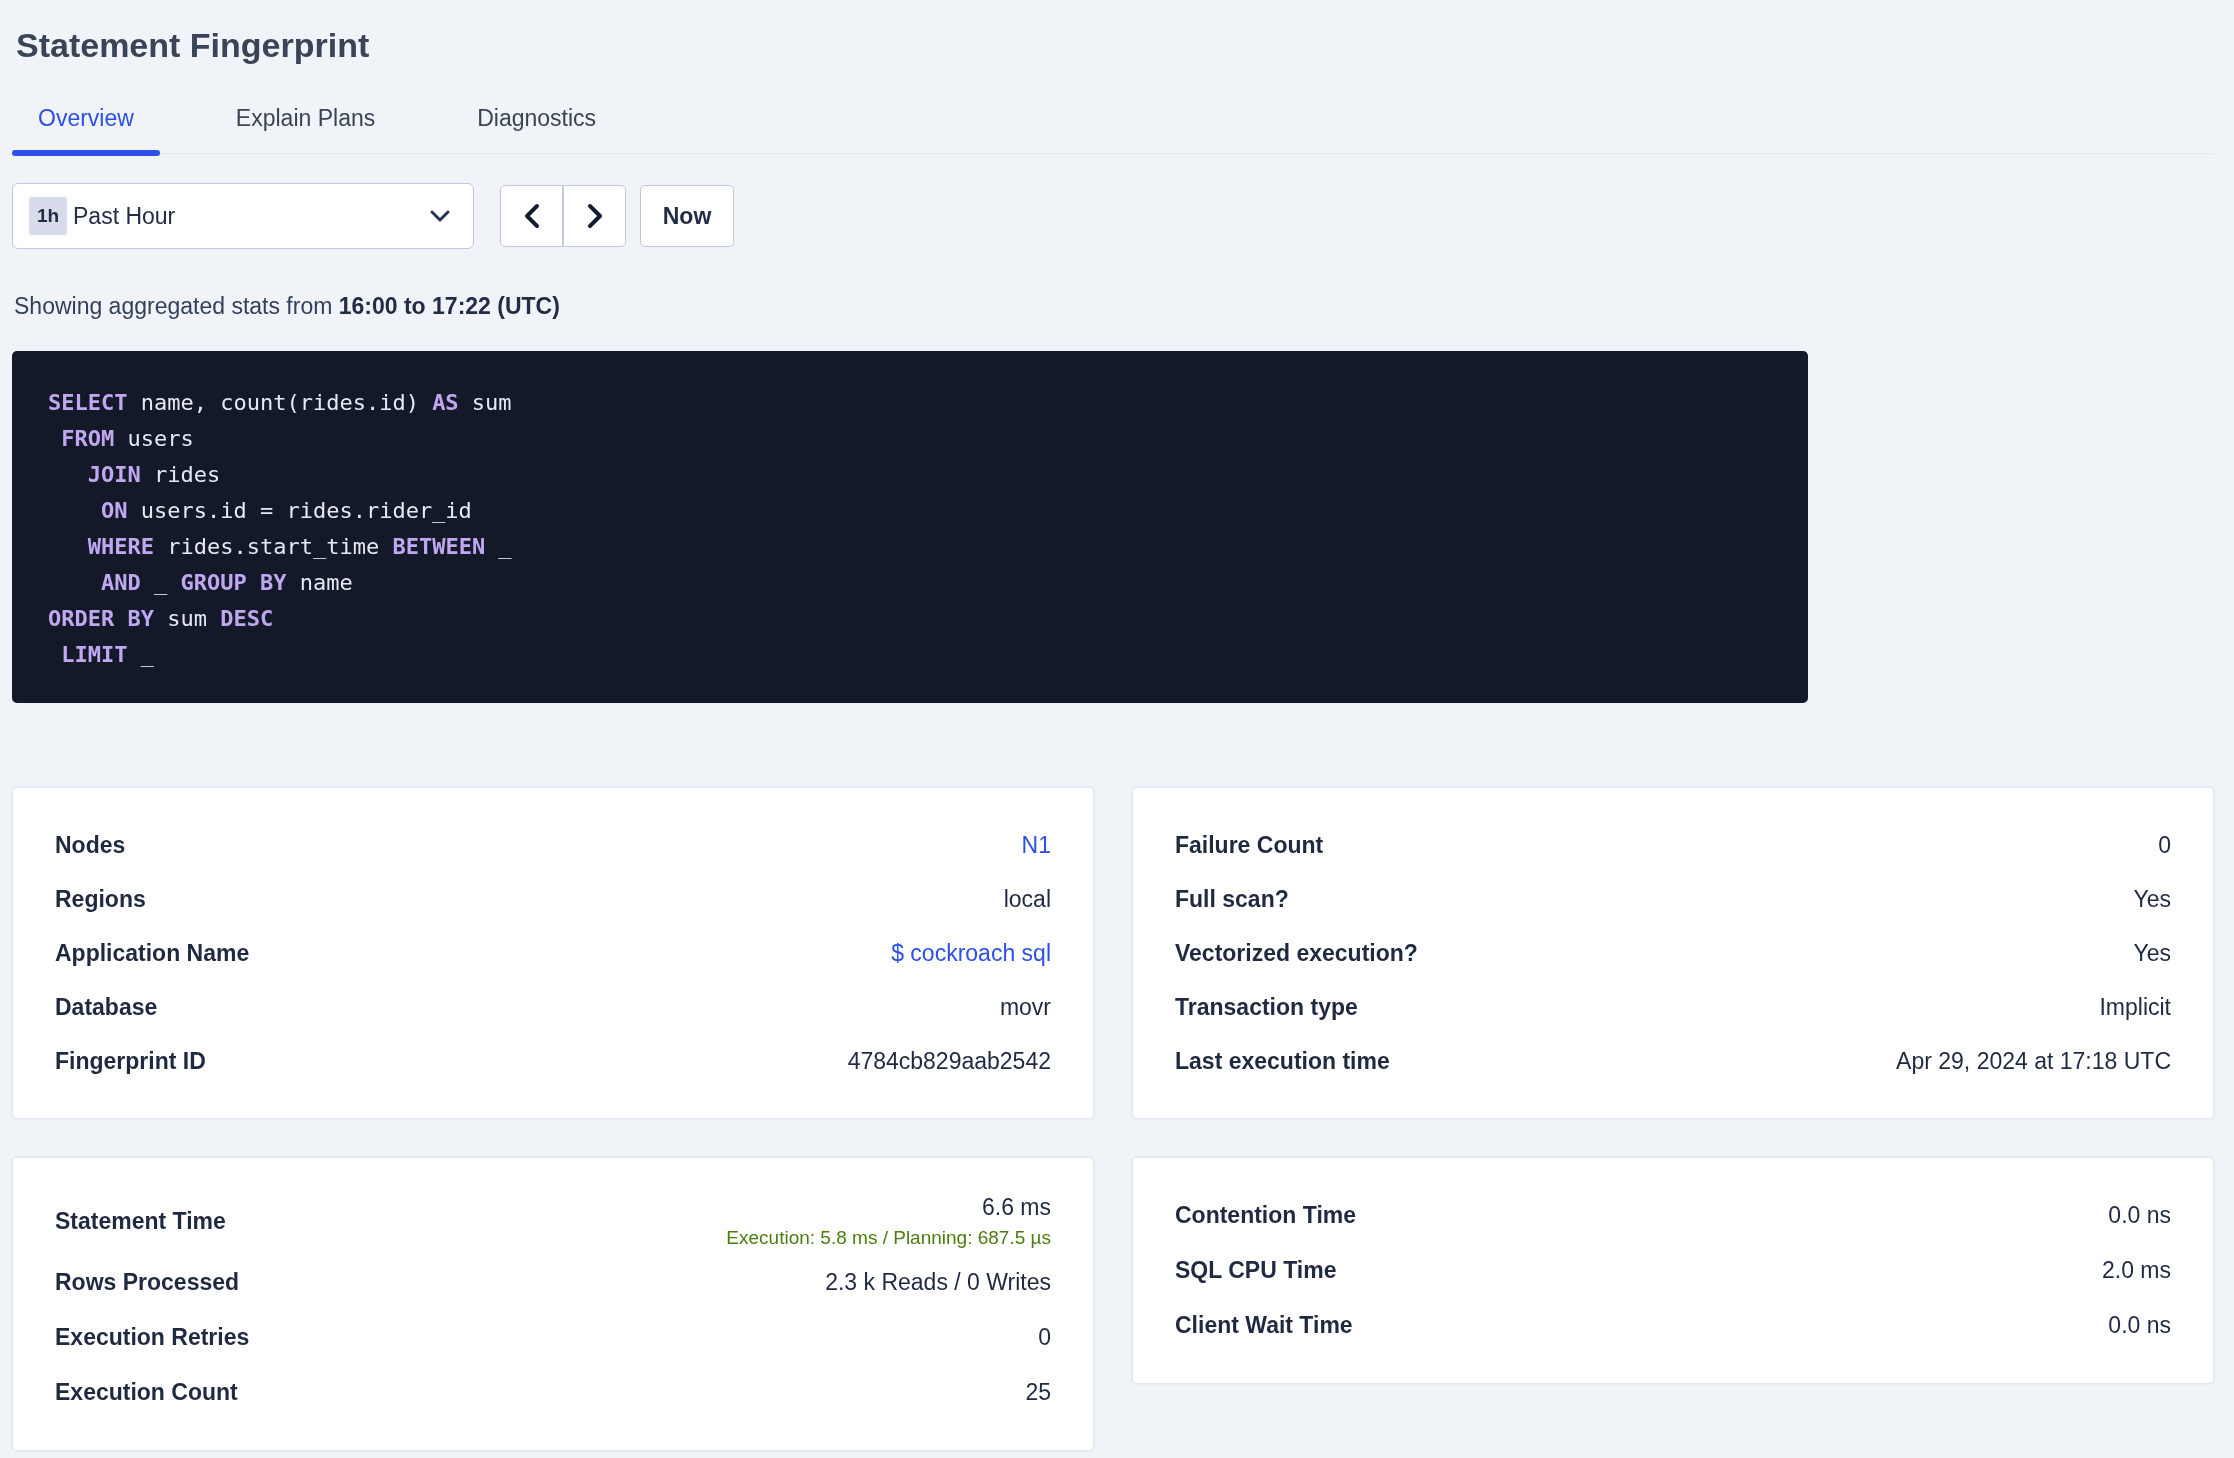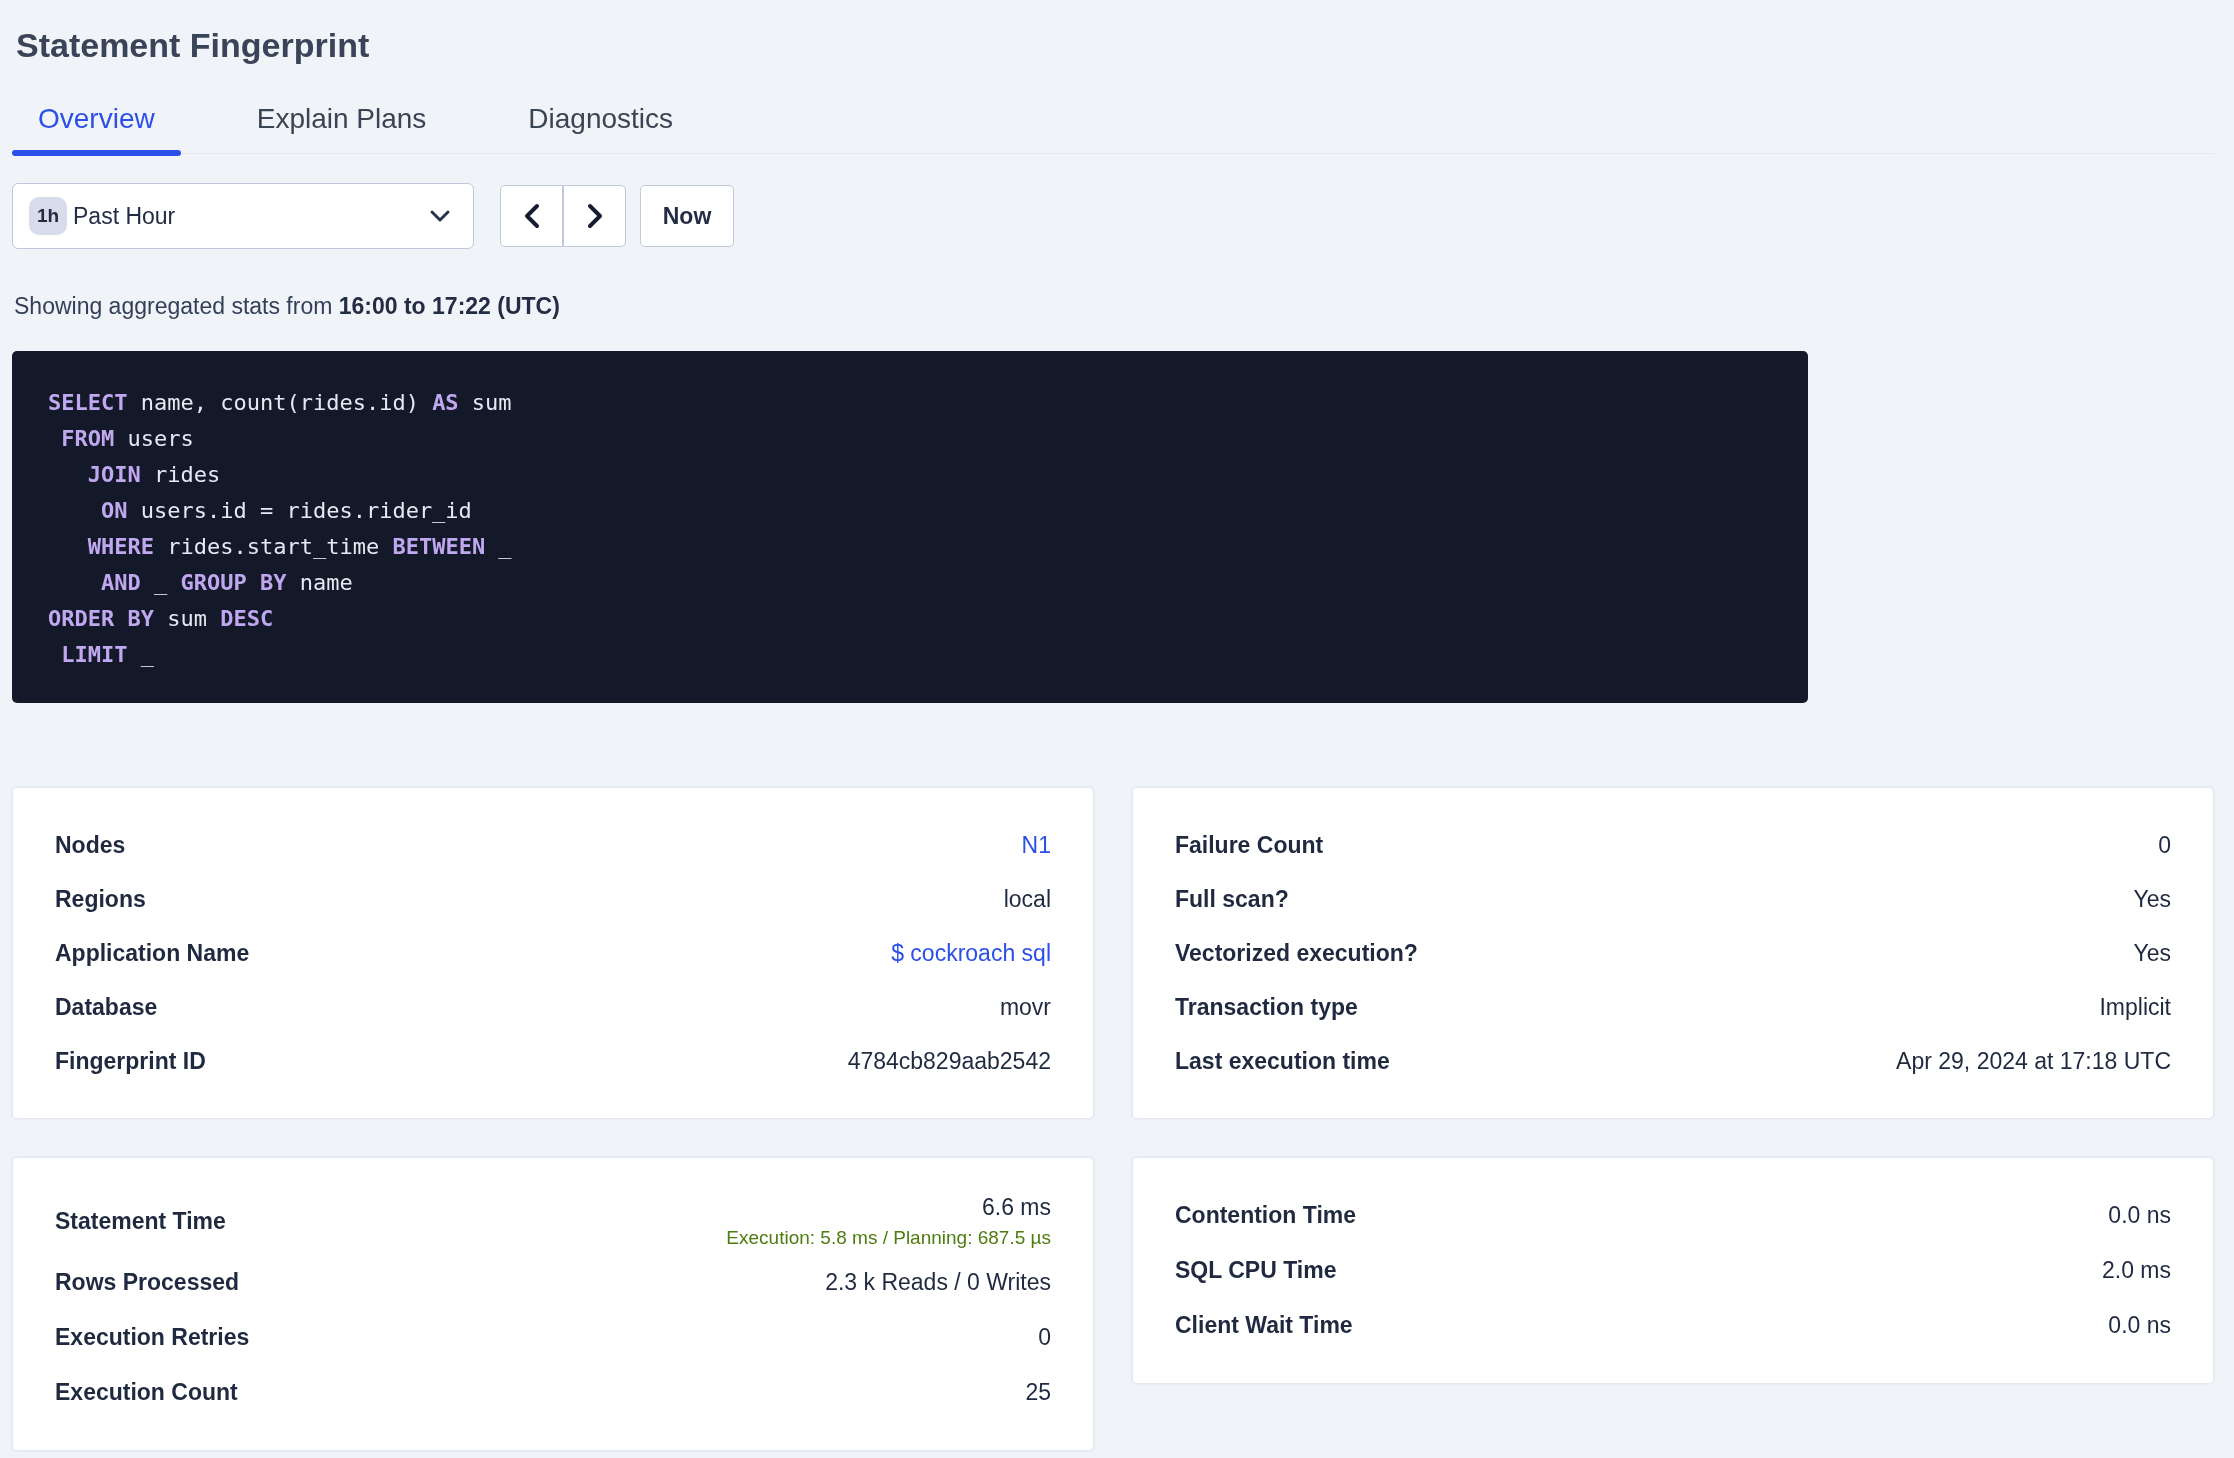--- a/index.html
+++ b/index.html
@@ -21,21 +21,21 @@
   
   .tabs {
     display:flex; align-items:flex-end;
     margin-top:38px;
     border-bottom:1px solid #E3E7F0;
   }
   .tab {
     position:relative;
     padding:0 26px 20px 26px;
     margin-right:50px;
-    font-size:28px; line-height:29px;
+    font-size:23px; line-height:29px;
     color:#394455;
     cursor:pointer;
     text-align:right;
   }
   .tab.active { color:var(--accent,#2B4FE8); }
   .tab.active::after {
     content:"";
     position:absolute; left:0; right:0; bottom:-3px;
     height:6px; border-radius:3px;
     background:var(--accent,#2B4FE8);
@@ -46,21 +46,21 @@
   .dropdown {
     width:462px; height:66px;
     background:#FFFFFF;
     border:1px solid #C2C8DB; border-radius:6px;
     display:flex; align-items:center;
     padding:0 22px 0 16px;
     cursor:pointer;
   }
   .range-badge {
     width:38px; height:38px;
-    background:#D8DCEA; border-radius:10px;
+    background:#D8DCEA; border-radius:3px;
     display:flex; align-items:center; justify-content:center;
     font-size:19px; font-weight:700; color:#232C45;
   }
   .range-label { margin-left:6px; font-size:23px; color:#232C45; }
   .dropdown .spacer { flex:1; }
   .btn-group { display:flex; margin-left:26px; }
   .nav-btn {
     width:63px; height:62px;
     background:#FFFFFF; border:1px solid #C2C8DB;
     display:flex; align-items:center; justify-content:center;

